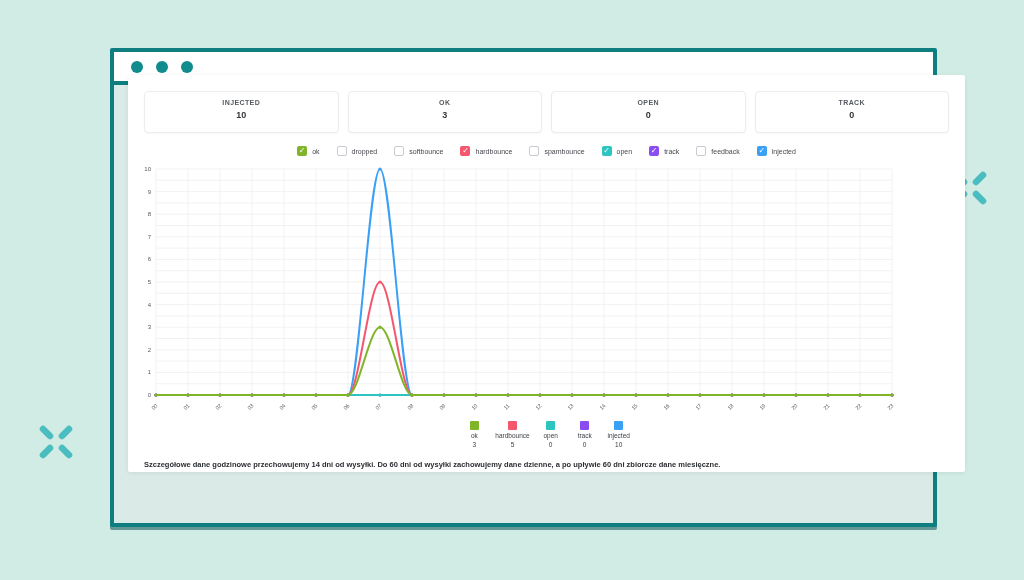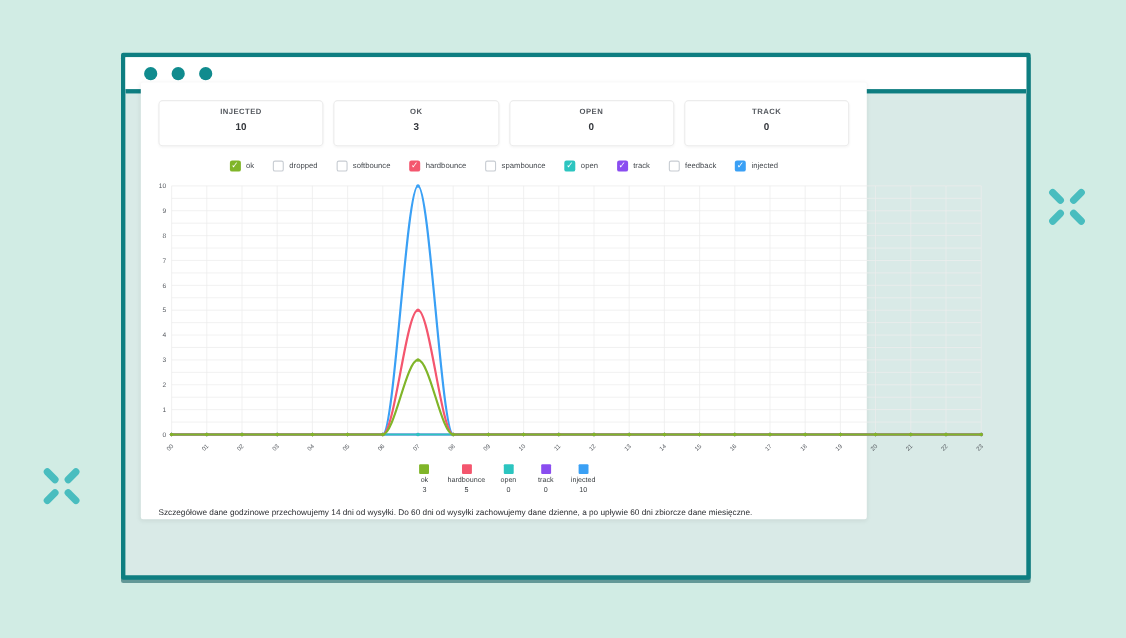--- a/index.html
+++ b/index.html
@@ -20,21 +20,21 @@
     border:4px solid #0e7e81; background:#d9eae7; border-radius:2px;
     box-shadow:0 3px 0 rgba(9,84,88,.55);
   }
   .topbar {
     height:33px; background:#ffffff; border-bottom:4px solid #0e7e81;
     display:flex; align-items:center; padding-left:17px; gap:13px;
   }
   .dot { width:12px; height:12px; border-radius:50%; background:#108b8e; }
 
   .panel {
-    position:absolute; left:14px; top:23px; width:660px; height:397px;
+    position:absolute; left:14px; top:23px; width:837px; height:397px;
     background:#ffffff; border-radius:2px;
     box-shadow:0 1px 5px rgba(0,0,0,.07);
   }
 
   
   .cards { display:flex; gap:9px; margin:16px 16px 0 16px; }
   .card {
     flex:1; height:42px; background:#fff; border:1px solid #ececec;
     border-radius:4px; text-align:center; padding-top:7px;
     box-shadow:0 1px 2px rgba(0,0,0,.03);
@@ -60,21 +60,21 @@
   .chart-wrap { margin:6px 6px 0 6px; }
 
   
   .summary { display:flex; justify-content:center; gap:8px; margin-top:2px; }
   .summary-item { display:flex; flex-direction:column; align-items:center; min-width:26px; }
   .summary-swatch { width:9px; height:9px; border-radius:1px; }
   .summary-label { font-size:6.5px; color:#3c4044; margin-top:2px; }
   .summary-value { font-size:6.5px; color:#3c4044; margin-top:2px; }
 
   
-  .footer-note { margin:12px 16px 0 16px; font-size:7.5px; color:#2b2e32; }
+  .footer-note { margin:12px 16px 0 16px; font-size:7.5px; color:#2b2e32;font-weight:bold; }
 </style>
 </head>
 <body>
 
 <svg class="sparkle sparkle-left" viewBox="0 0 40 40">
   <g stroke="#49bdbf" stroke-width="6.5" stroke-linecap="round">
     <line x1="7" y1="7" x2="14" y2="14"></line>
     <line x1="33" y1="7" x2="26" y2="14"></line>
     <line x1="7" y1="33" x2="14" y2="26"></line>
     <line x1="33" y1="33" x2="26" y2="26"></line>

